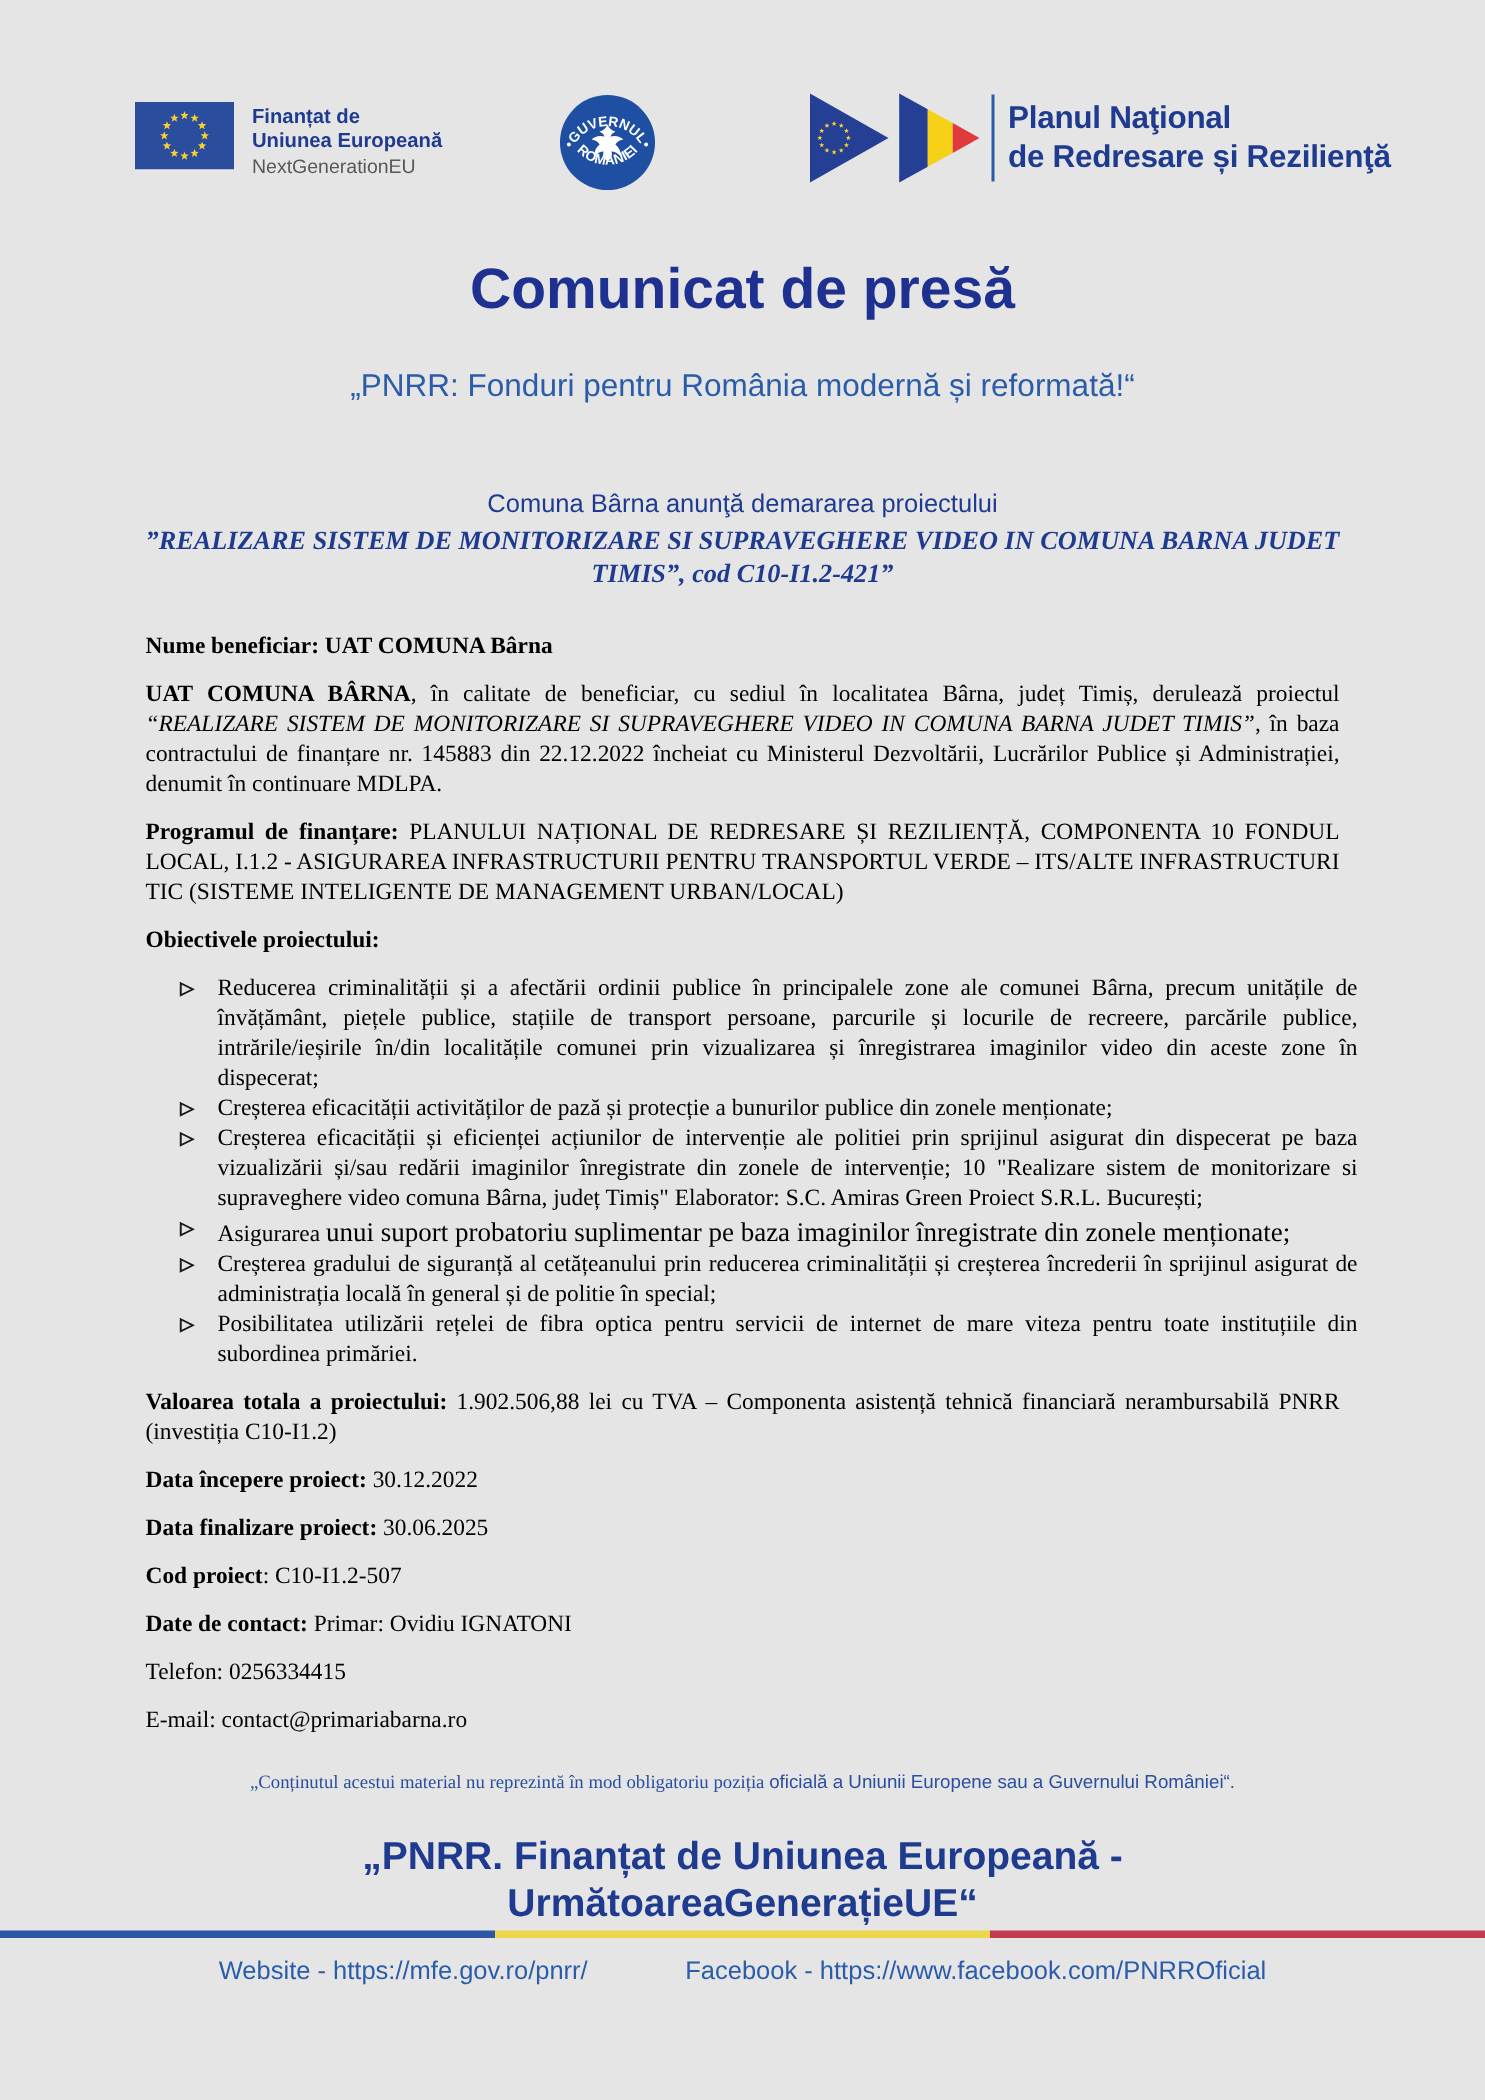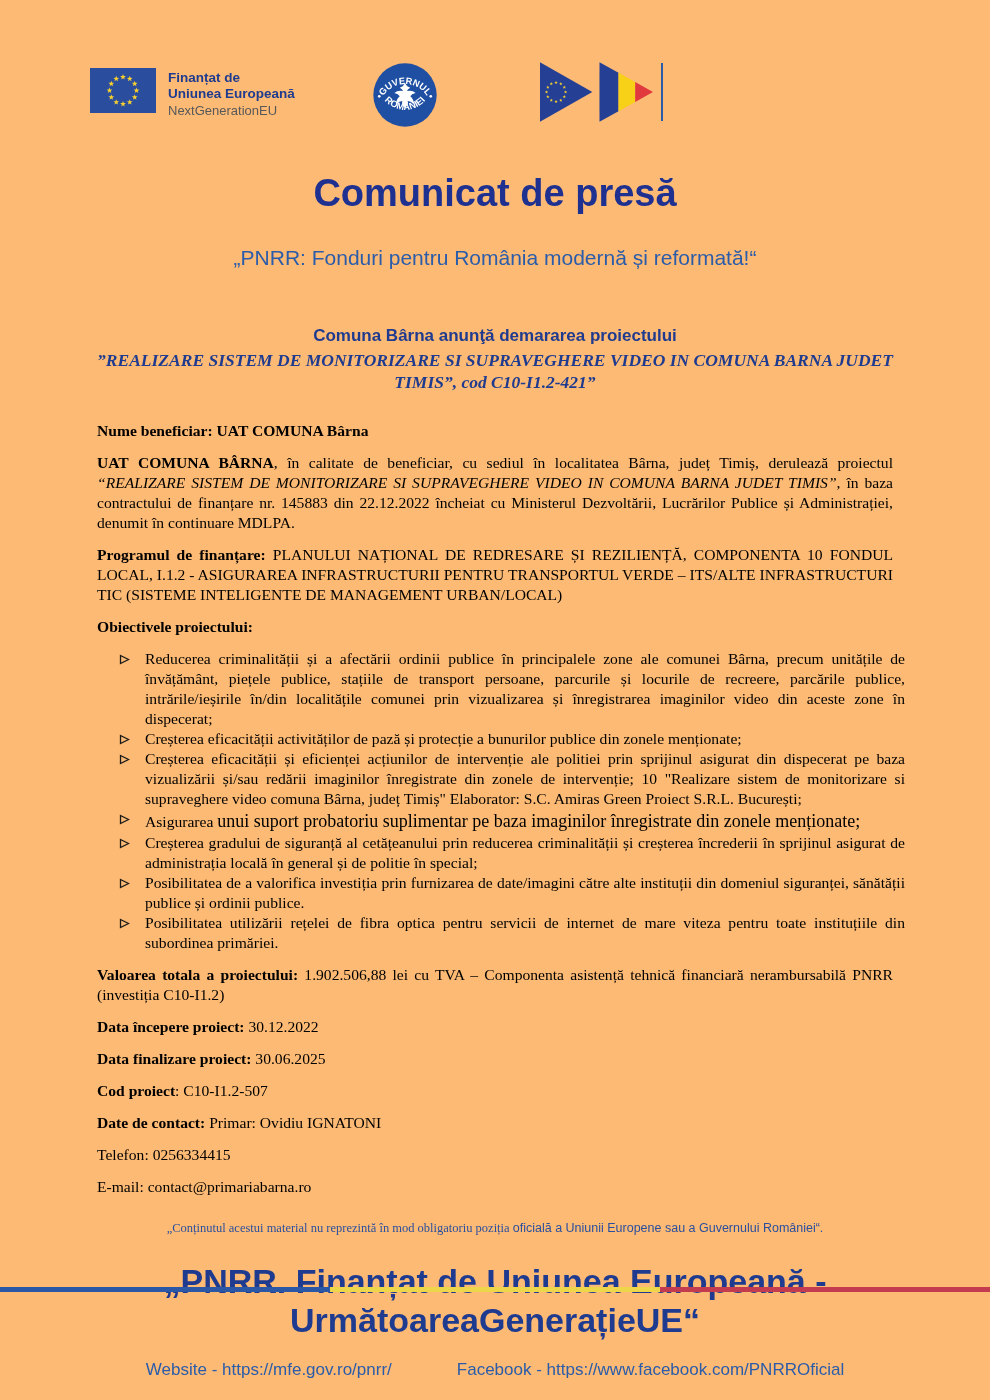--- a/index.html
+++ b/index.html
@@ -3,21 +3,21 @@
 <meta charset="utf-8">
 <style>
   * { box-sizing: border-box; }
   html,body { margin:0; padding:0; }
   body {
     width:990px; height:1400px;
     background:#ffffff;
     font-family:"Liberation Serif", serif;
     color:#000;
   }
-  .page { position:relative; width:990px; height:1400px; overflow:hidden; background:#fdba74; }
+  .page { position:relative; width:990px; height:1400px; overflow:hidden; background:#e5e5e5; }
 
   
   .header { position:absolute; top:0; left:0; width:990px; height:160px; }
   .eu-logo { position:absolute; left:90px; top:68px; display:flex; gap:12px; }
   .eu-logo .flag { width:66px; height:45px; display:block; }
   .eu-logo-text { font-family:"Liberation Sans", sans-serif; padding-top:2px; }
   .eu-logo-text .l1, .eu-logo-text .l2 { font-weight:bold; color:#1f3b8f; font-size:13.5px; line-height:16px; }
   .eu-logo-text .l3 { color:#57585a; font-size:13px; line-height:17px; }
 
   .gov-seal { position:absolute; left:372px; top:62px; width:66px; height:66px; }
@@ -37,21 +37,21 @@
     font-family:"Liberation Sans", sans-serif; font-weight:bold;
     font-size:38px; line-height:1.15; color:#1f3190;
   }
   .subtitle {
     margin:30px 0 0; text-align:center;
     font-family:"Liberation Sans", sans-serif;
     font-size:21px; color:#2a5caa;
   }
   .ann-intro {
     margin:56px 0 0; text-align:center;
-    font-family:"Liberation Sans", sans-serif; font-weight:bold;
+    font-family:"Liberation Sans", sans-serif; font-weight:normal;
     font-size:17px; color:#1f3b8f;
   }
   .ann-project {
     margin:3px 0 0; text-align:center;
     font-family:"Liberation Serif", serif; font-style:italic; font-weight:bold;
     font-size:17.5px; line-height:22px; color:#1f3b8f;
   }
 
   .body-text { margin-top:28px; font-size:15.6px; line-height:20px; text-align:justify; }
   .body-text p { margin:12px; }
@@ -67,21 +67,21 @@
 
   
   .disclaimer {
     margin-top:24px; text-align:center;
     font-size:12.5px; color:#2a4f9e;
   }
   .disclaimer .sans { font-family:"Liberation Sans", sans-serif;text-align:center; }
   .motto {
     margin-top:26px; text-align:center;
     font-family:"Liberation Sans", sans-serif; font-weight:bold;
-    font-size:34px; color:#1f3b8f;
+    font-size:26px; color:#1f3b8f;
   }
   .links {
     margin-top:20px; display:flex; justify-content:center; gap:65px;
     font-family:"Liberation Sans", sans-serif; font-size:17px; color:#2a5caa;
   }
 
   .tricolor { position:absolute; top:1287px; left:0; width:990px; height:5px; display:flex; }
   .tricolor .seg { flex:1; }
   .tricolor .seg.blue   { background:#2b57a5; }
   .tricolor .seg.yellow { background:#eed64a; }
@@ -157,20 +157,24 @@
               <path d="M19.00 33.14L19.74 35.12L21.85 35.22L20.20 36.53L20.76 38.57L19.00 37.40L17.24 38.57L17.80 36.53L16.15 35.22L18.26 35.12Z"></path>
             </g>
         </g>
         <g>
           <polygon points="100,0 132,17.8 132,82.2 100,100" fill="#243f94"></polygon>
           <polygon points="132,17.8 160,33.3 160,66.7 132,82.2" fill="#f7d117"></polygon>
           <polygon points="160,33.3 190,50 160,66.7" fill="#e0393e"></polygon>
         </g>
       </svg>
       <div class="pnrr-sep"></div>
+      <div class="pnrr-text">
+        <div class="l1">Planul Naţional</div>
+        <div class="l2">de Redresare și Rezilienţă</div>
+      </div>
     </div>
   </div>
 
   <div class="main">
 
     <h1 class="page-title">Comunicat de presă</h1>
 
     <div class="subtitle">„PNRR: Fonduri pentru România modernă și reformată!“</div>
 
     <div class="ann-intro">Comuna Bârna anunţă demararea proiectului</div>
@@ -209,26 +213,20 @@
           <svg class="bullet-icon" width="11" height="11" viewBox="0 0 11 11">
               <path d="M1.5 1.5 L9.5 5.5 L1.5 9.5 Z" fill="none" stroke="#1a1a1a" stroke-width="1.3"></path>
             </svg>
           <span>Asigurarea </span><span class="obj-emph">unui suport probatoriu suplimentar pe baza imaginilor înregistrate din zonele menționate;</span>
         </li>
         <li>
           <svg class="bullet-icon" width="11" height="11" viewBox="0 0 11 11">
               <path d="M1.5 1.5 L9.5 5.5 L1.5 9.5 Z" fill="none" stroke="#1a1a1a" stroke-width="1.3"></path>
             </svg>
           <span>Creșterea gradului de siguranță al cetățeanului prin reducerea criminalității și creșterea încrederii în sprijinul asigurat de administrația locală în general și de politie în special;</span>
-        </li>
-        <li>
-          <svg class="bullet-icon" width="11" height="11" viewBox="0 0 11 11">
-              <path d="M1.5 1.5 L9.5 5.5 L1.5 9.5 Z" fill="none" stroke="#1a1a1a" stroke-width="1.3"></path>
-            </svg>
-          <span>Posibilitatea de a valorifica investiția prin furnizarea de date/imagini către alte instituții din domeniul siguranței, sănătății publice și ordinii publice.</span>
         </li>
         <li>
           <svg class="bullet-icon" width="11" height="11" viewBox="0 0 11 11">
               <path d="M1.5 1.5 L9.5 5.5 L1.5 9.5 Z" fill="none" stroke="#1a1a1a" stroke-width="1.3"></path>
             </svg>
           <span>Posibilitatea utilizării rețelei de fibra optica pentru servicii de internet de mare viteza pentru toate instituțiile din subordinea primăriei.</span>
         </li>
       </ul>
 
       <p><span class="b">Valoarea totala a proiectului:</span><span> 1.902.506,88 lei cu TVA – Componenta asistență tehnică financiară nerambursabilă PNRR (investiția C10-I1.2)</span></p>

